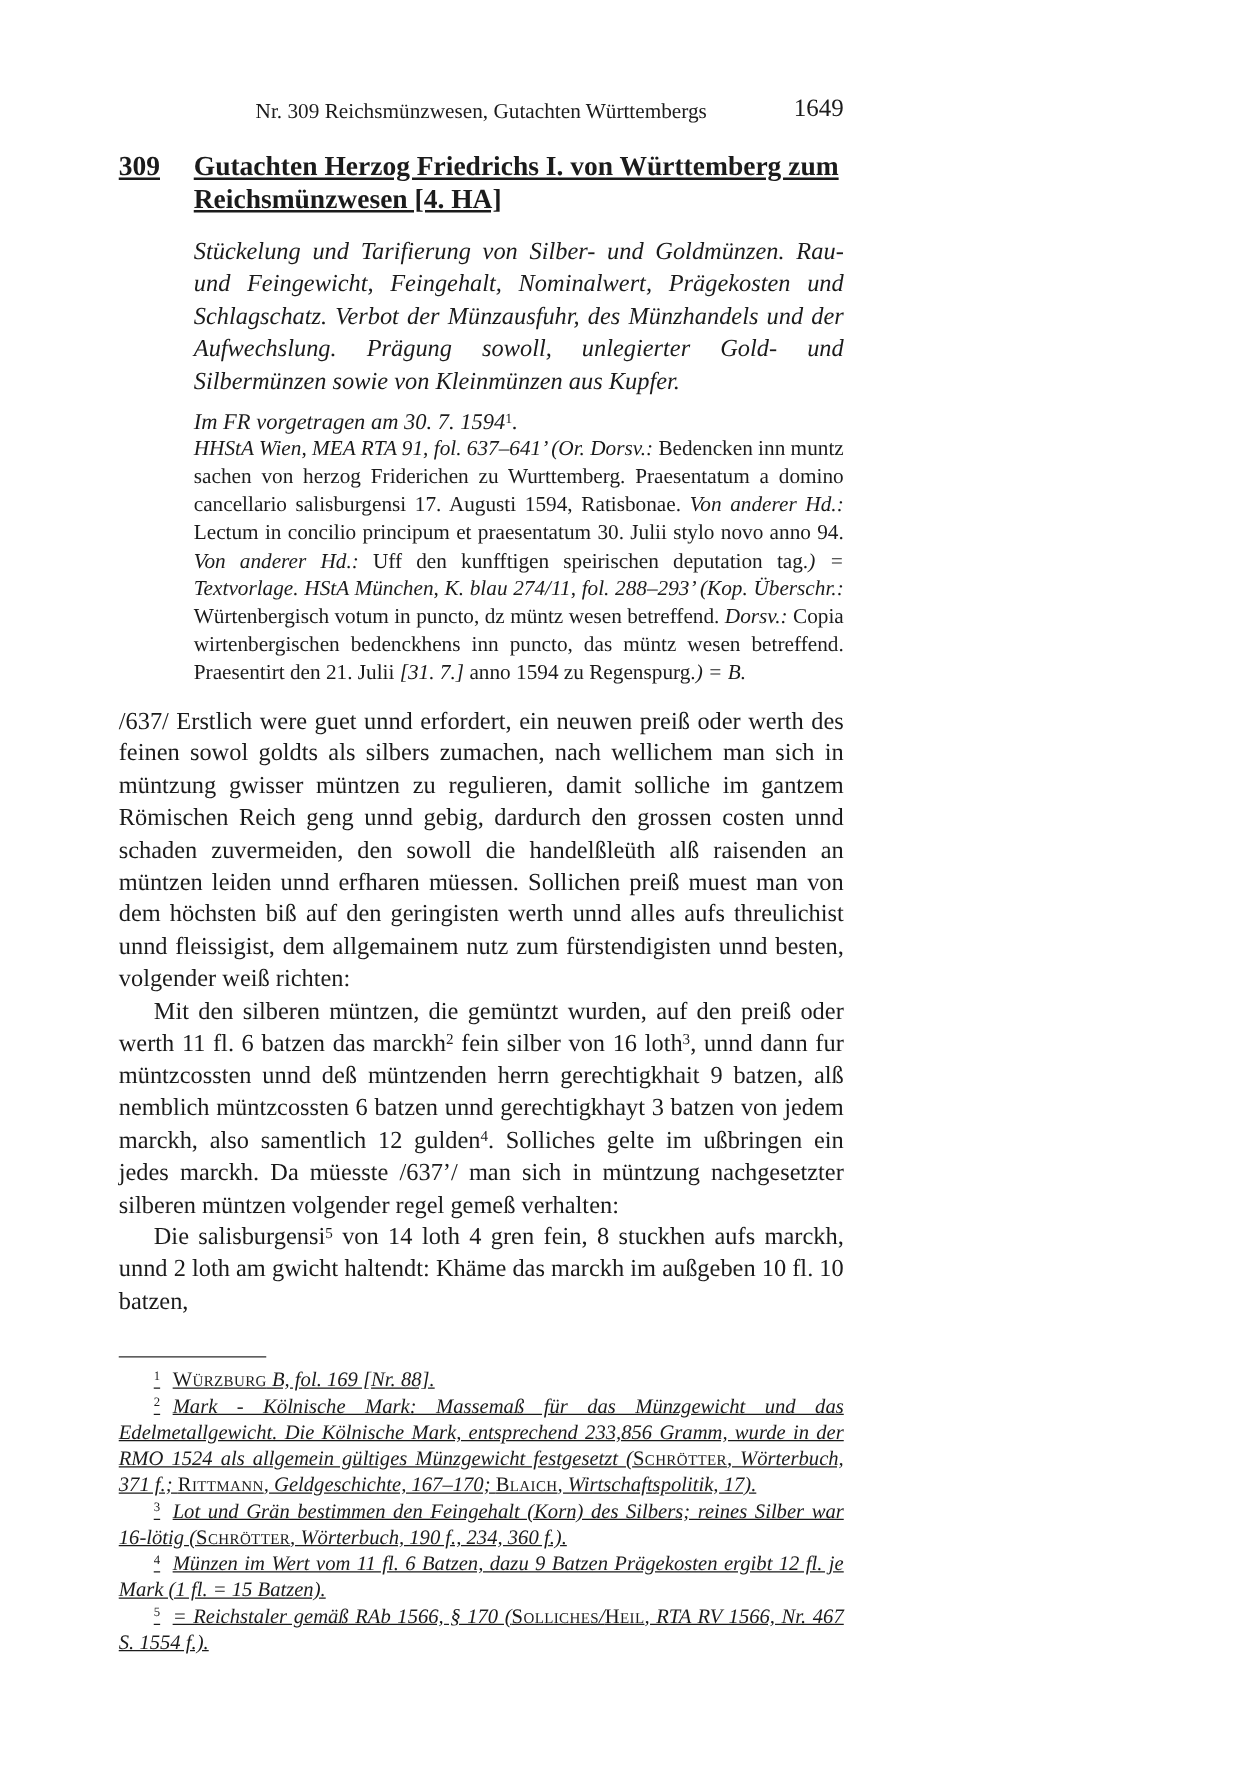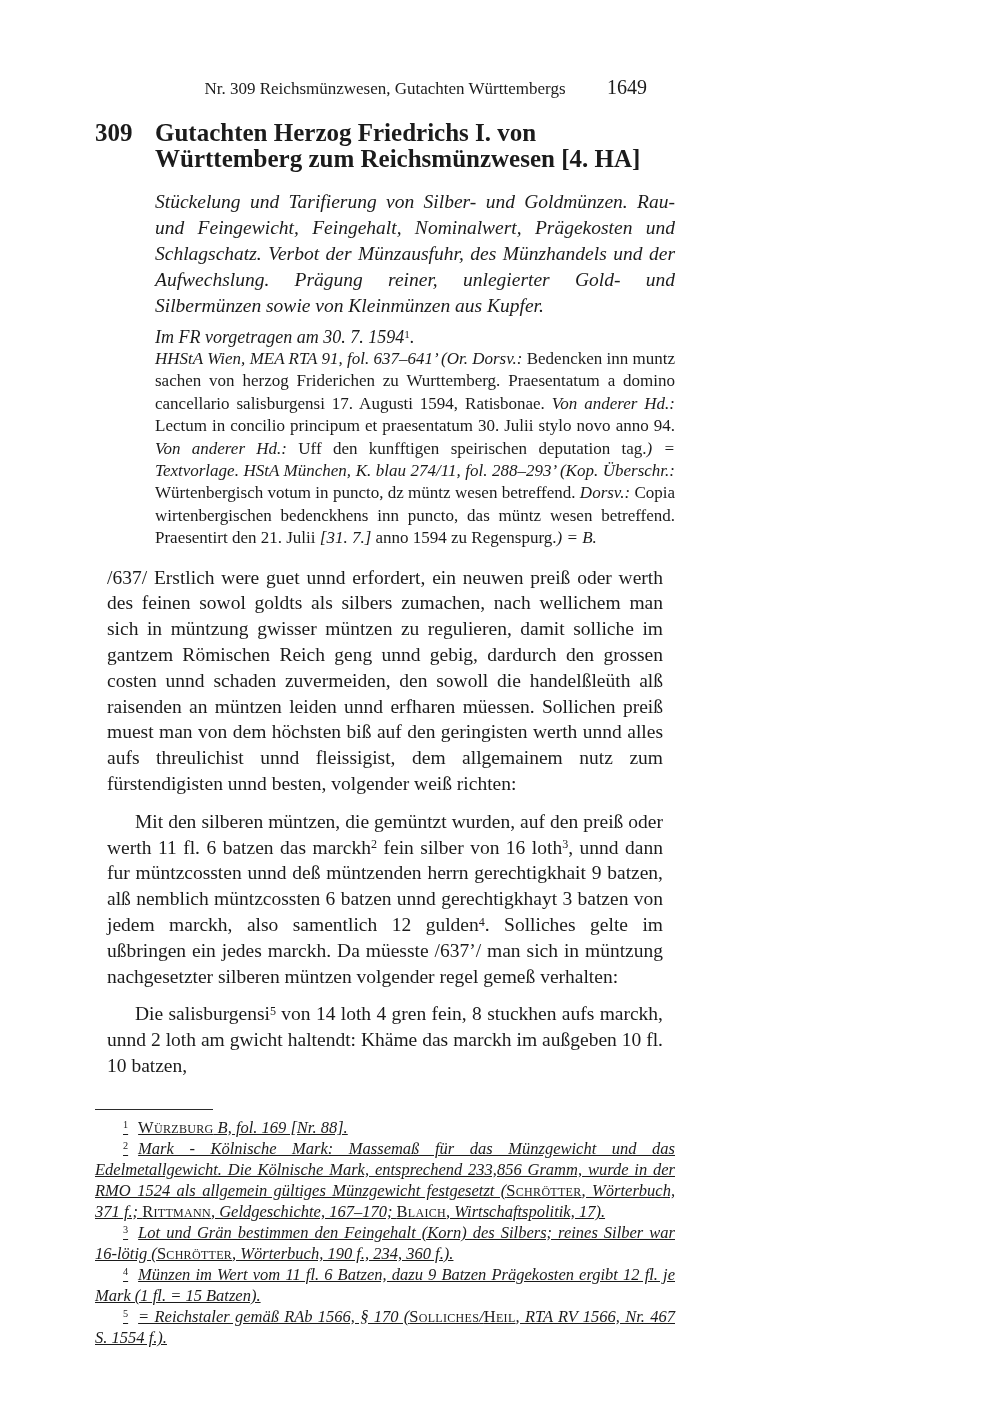--- a/index.html
+++ b/index.html
@@ -16,30 +16,31 @@
   }
   .running-header {
     position: relative;
     text-align: center;
     font-size: 17px;
     line-height: 22px;
     height: 24px;
   }
   .page-number {
     position: absolute;
-    right: 28px;
+    right: 0;
     top: -2px;
     font-size: 20px;
   }
   .doc-title-row {
     display: flex;
     margin-top: 18px;
     font-weight: bold;
-    font-size: 25px;
+    font-size: 22px;
     line-height: 26px;
+    text-decoration: underline;
   }
   .doc-number { flex: none; width: 60px; }
   .doc-title { margin: 0; font-size: inherit; font-weight: bold; line-height: inherit; }
   .summary {
     margin: 17px 0 0 60px;
     font-style: italic;
     font-size: 19.5px;
     line-height: 26px;
     text-align: justify;
   }
@@ -53,21 +54,21 @@
     font-size: 17px;
     line-height: 22.4px;
     text-align: justify;
   }
   .body-text {
     margin-top: 15px;
     font-size: 19.5px;
     line-height: 25.8px;
     text-align: justify;
   }
-  .body-para { margin: 12px; }
+  .body-para { margin: 0; }
   .body-para.indent { text-indent: 28px; }
   sup {
     font-size: 0.62em;
     line-height: 0;
     vertical-align: baseline;
     position: relative;
     top: -0.45em;
   }
   .seg-i { font-style: italic; }
   .seg-sc { font-variant: small-caps; font-style: normal; letter-spacing: 0.3px; }
@@ -93,21 +94,21 @@
   <div class="running-header">
     <span class="running-title">Nr. 309 Reichsmünzwesen, Gutachten Württembergs</span>
     <span class="page-number">1649</span>
   </div>
 
   <div class="doc-title-row">
     <span class="doc-number">309</span>
     <h1 class="doc-title">Gutachten Herzog Friedrichs I. von Württemberg zum Reichsmünzwesen [4. HA]</h1>
   </div>
 
-  <p class="summary">Stückelung und Tarifierung von Silber- und Goldmünzen. Rau- und Feingewicht, Feingehalt, Nominalwert, Prägekosten und Schlagschatz. Verbot der Münzausfuhr, des Münzhandels und der Aufwechslung. Prägung reiner, unlegierter Gold- und Silbermünzen sowie von Kleinmünzen aus Kupfer.</p>
+  <p class="summary">Stückelung und Tarifierung von Silber- und Goldmünzen. Rau- und Feingewicht, Feingehalt, Nominalwert, Prägekosten und Schlagschatz. Verbot der Münzausfuhr, des Münzhandels und der Aufwechslung. Prägung sowoll, unlegierter Gold- und Silbermünzen sowie von Kleinmünzen aus Kupfer.</p>
 
   <p class="presentation-note"><span class="seg-i">Im FR vorgetragen am 30. 7. 1594</span><sup>1</sup><span class="seg-i">.</span></p>
 
   <p class="provenance"><span class="seg-i">HHStA Wien, MEA RTA 91, fol. 637–641’ (Or. Dorsv.: </span><span>Bedencken inn muntz sachen von herzog Friderichen zu Wurttemberg. Praesentatum a domino cancellario salisburgensi 17. Augusti 1594, Ratisbonae. </span><span class="seg-i">Von anderer Hd.: </span><span>Lectum in concilio principum et praesentatum 30. Julii stylo novo anno 94. </span><span class="seg-i">Von anderer Hd.: </span><span>Uff den kunfftigen speirischen deputation tag.</span><span class="seg-i">) = Textvorlage. HStA München, K. blau 274/11, fol. 288–293’ (Kop. Überschr.: </span><span>Würtenbergisch votum in puncto, dz müntz wesen betreffend. </span><span class="seg-i">Dorsv.: </span><span>Copia wirtenbergischen bedenckhens inn puncto, das müntz wesen betreffend. Praesentirt den 21. Julii </span><span class="seg-i">[31. 7.] </span><span>anno 1594 zu Regenspurg.</span><span class="seg-i">) = B.</span></p>
 
   <div class="body-text">
     <p class="body-para"><span>/637/ Erstlich were guet unnd erfordert, ein neuwen preiß oder werth des feinen sowol goldts als silbers zumachen, nach wellichem man sich in müntzung gwisser müntzen zu regulieren, damit solliche im gantzem Römischen Reich geng unnd gebig, dardurch den grossen costen unnd schaden zuvermeiden, den sowoll die handelßleüth alß raisenden an müntzen leiden unnd erfharen müessen. Sollichen preiß muest man von dem höchsten biß auf den geringisten werth unnd alles aufs threulichist unnd fleissigist, dem allgemainem nutz zum fürstendigisten unnd besten, volgender weiß richten:</span></p>
     <p class="body-para indent"><span>Mit den silberen müntzen, die gemüntzt wurden, auf den preiß oder werth 11 fl. 6 batzen das marckh</span><sup>2</sup><span> fein silber von 16 loth</span><sup>3</sup><span>, unnd dann fur müntzcossten unnd deß müntzenden herrn gerechtigkhait 9 batzen, alß nemblich müntzcossten 6 batzen unnd gerechtigkhayt 3 batzen von jedem marckh, also samentlich 12 gulden</span><sup>4</sup><span>. Solliches gelte im ußbringen ein jedes marckh. Da müesste /637’/ man sich in müntzung nachgesetzter silberen müntzen volgender regel gemeß verhalten:</span></p>
     <p class="body-para indent"><span>Die salisburgensi</span><sup>5</sup><span> von 14 loth 4 gren fein, 8 stuckhen aufs marckh, unnd 2 loth am gwicht haltendt: Khäme das marckh im außgeben 10 fl. 10 batzen,</span></p>
   </div>

